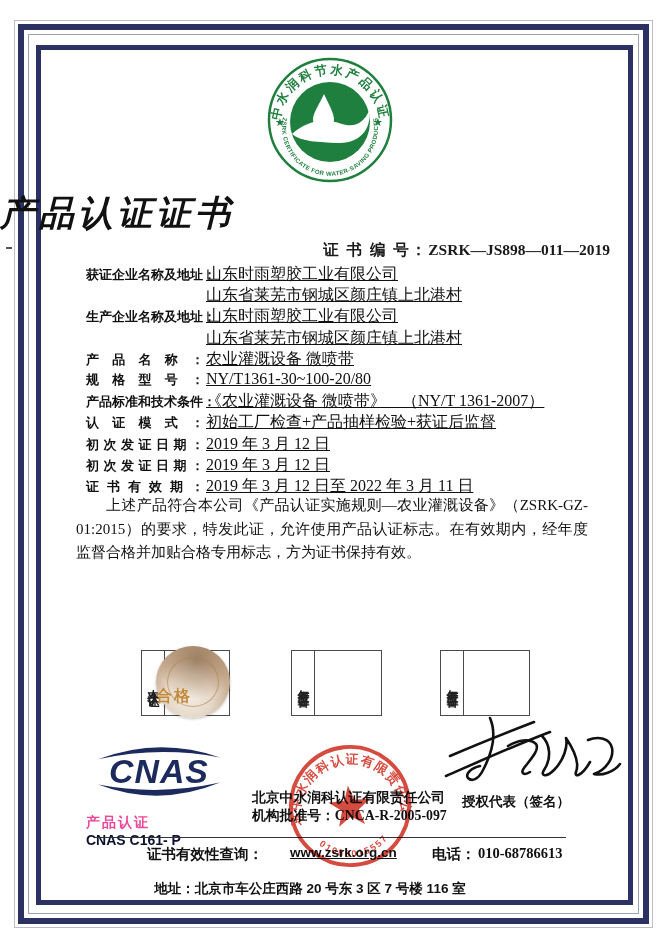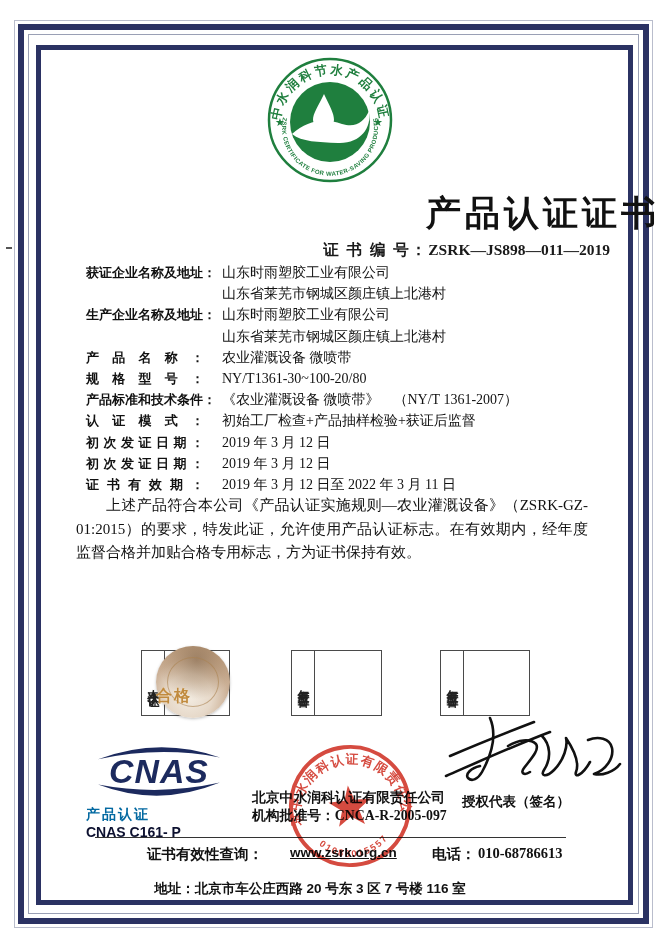--- a/index.html
+++ b/index.html
@@ -7,32 +7,32 @@
         font-family:"Liberation Serif","DejaVu Serif",serif;color:#1a1a1a;}
   
   .frame{position:absolute;pointer-events:none;}
   .frame-outer{top:24px;left:18px;right:11px;bottom:11px;border:6px solid #2b3263;}
   .frame-thin{top:34px;left:28px;right:21px;bottom:21px;border:1px solid #9aa0b5;}
   .frame-inner{top:45px;left:36px;right:27px;bottom:30px;border:5px solid #2b3263;}
   .frame-thin2{top:20px;left:14px;right:7px;bottom:7px;border:1px solid #b9bdcc;}
   
   .seal{position:absolute;top:56px;left:266px;width:128px;height:128px;}
   
-  .title{position:absolute;top:190px;left:0;width:660px;text-align:right;
+  .title{position:absolute;top:190px;left:0;width:660px;text-align:left;
          font-family:"Liberation Sans","DejaVu Sans",sans-serif;
-         font-size:35px;font-weight:900;letter-spacing:4px;color:#111;}
+         font-size:35px;font-weight:900;letter-spacing:4px;color:#111;font-style:italic;}
   
   .certno{position:absolute;top:240px;right:50px;font-size:15.5px;font-weight:bold;}
   .certno .lbl{letter-spacing:2px;}
   
   .fields{position:absolute;top:264px;left:86px;width:500px;}
   .frow{display:flex;align-items:baseline;height:21.2px;white-space:nowrap;}
   .flabel{display:inline-block;width:118px;font-size:13px;font-weight:bold;
           text-align:justify;text-align-last:justify;color:#111;}
-  .fvalue{font-size:14px;margin-left:18px;color:#111;}
+  .fvalue{font-size:16px;margin-left:2px;color:#111;text-decoration:underline;}
   
   .statement{position:absolute;top:494px;left:76px;width:512px;font-size:15px;
              line-height:23.5px;text-align:justify;text-indent:2em;color:#111;}
   
   .svbox{position:absolute;top:650px;height:64px;border:1.5px solid #4a4a4a;display:flex;}
   .svbox .vlabel{writing-mode:vertical-rl;text-orientation:upright;border-right:1.5px solid #4a4a4a;
                  width:22px;font-size:12px;font-weight:bold;display:flex;align-items:center;
                  justify-content:center;letter-spacing:2px;color:#222;}
   .box1{left:141px;width:87px;}
   .box2{left:291px;width:89px;}
@@ -40,21 +40,21 @@
   .sticker{position:absolute;top:646px;left:156px;width:74px;height:72px;border-radius:50%;
            background:radial-gradient(circle at 45% 70%, #f3ece2 0%, #e6d8c8 35%, #cbb096 60%, #b69778 100%);
            box-shadow:0 1px 3px rgba(0,0,0,.25);z-index:3;}
   .sticker::before{content:"";position:absolute;inset:0;border-radius:50%;
            background:radial-gradient(circle at 55% 20%, rgba(120,90,60,.55) 0%, rgba(150,115,80,.35) 30%, rgba(200,170,140,0) 55%);}
   .sticker-ring{position:absolute;inset:11px;border:1px solid rgba(170,130,80,.6);border-radius:50%;}
   .sticker-text{position:absolute;left:0;right:0;top:40px;font-size:16px;
            font-weight:bold;color:#c08a3e;letter-spacing:2px;text-shadow:0 0 1px rgba(255,240,210,.8);}
   
   .cnas{position:absolute;top:740px;left:86px;width:146px;text-align:left;}
-  .cnas-sub1{font-size:14px;font-weight:bold;color:#0369a1;margin-top:2px;letter-spacing:2px;}
+  .cnas-sub1{font-size:14px;font-weight:bold;color:#ec4899;margin-top:10px;letter-spacing:2px;}
   .cnas-sub2{font-size:14px;font-weight:bold;color:#0d1130;
              font-family:"Liberation Sans","DejaVu Sans",sans-serif;}
   .issuer{position:absolute;top:789px;left:252px;width:230px;font-size:13.8px;font-weight:bold;
           line-height:17.5px;color:#111;}
   .stamp{position:absolute;top:742px;left:286px;width:128px;height:128px;z-index:5;
          mix-blend-mode:multiply;opacity:.92;transform:rotate(-6deg);}
   .sig{position:absolute;top:710px;left:438px;width:190px;height:86px;}
   .sig-caption{position:absolute;top:793px;left:462px;font-size:13.5px;font-weight:bold;color:#111;}
   
   .divider{position:absolute;top:837px;left:95px;width:471px;height:0;border-top:1.5px solid #333;}

